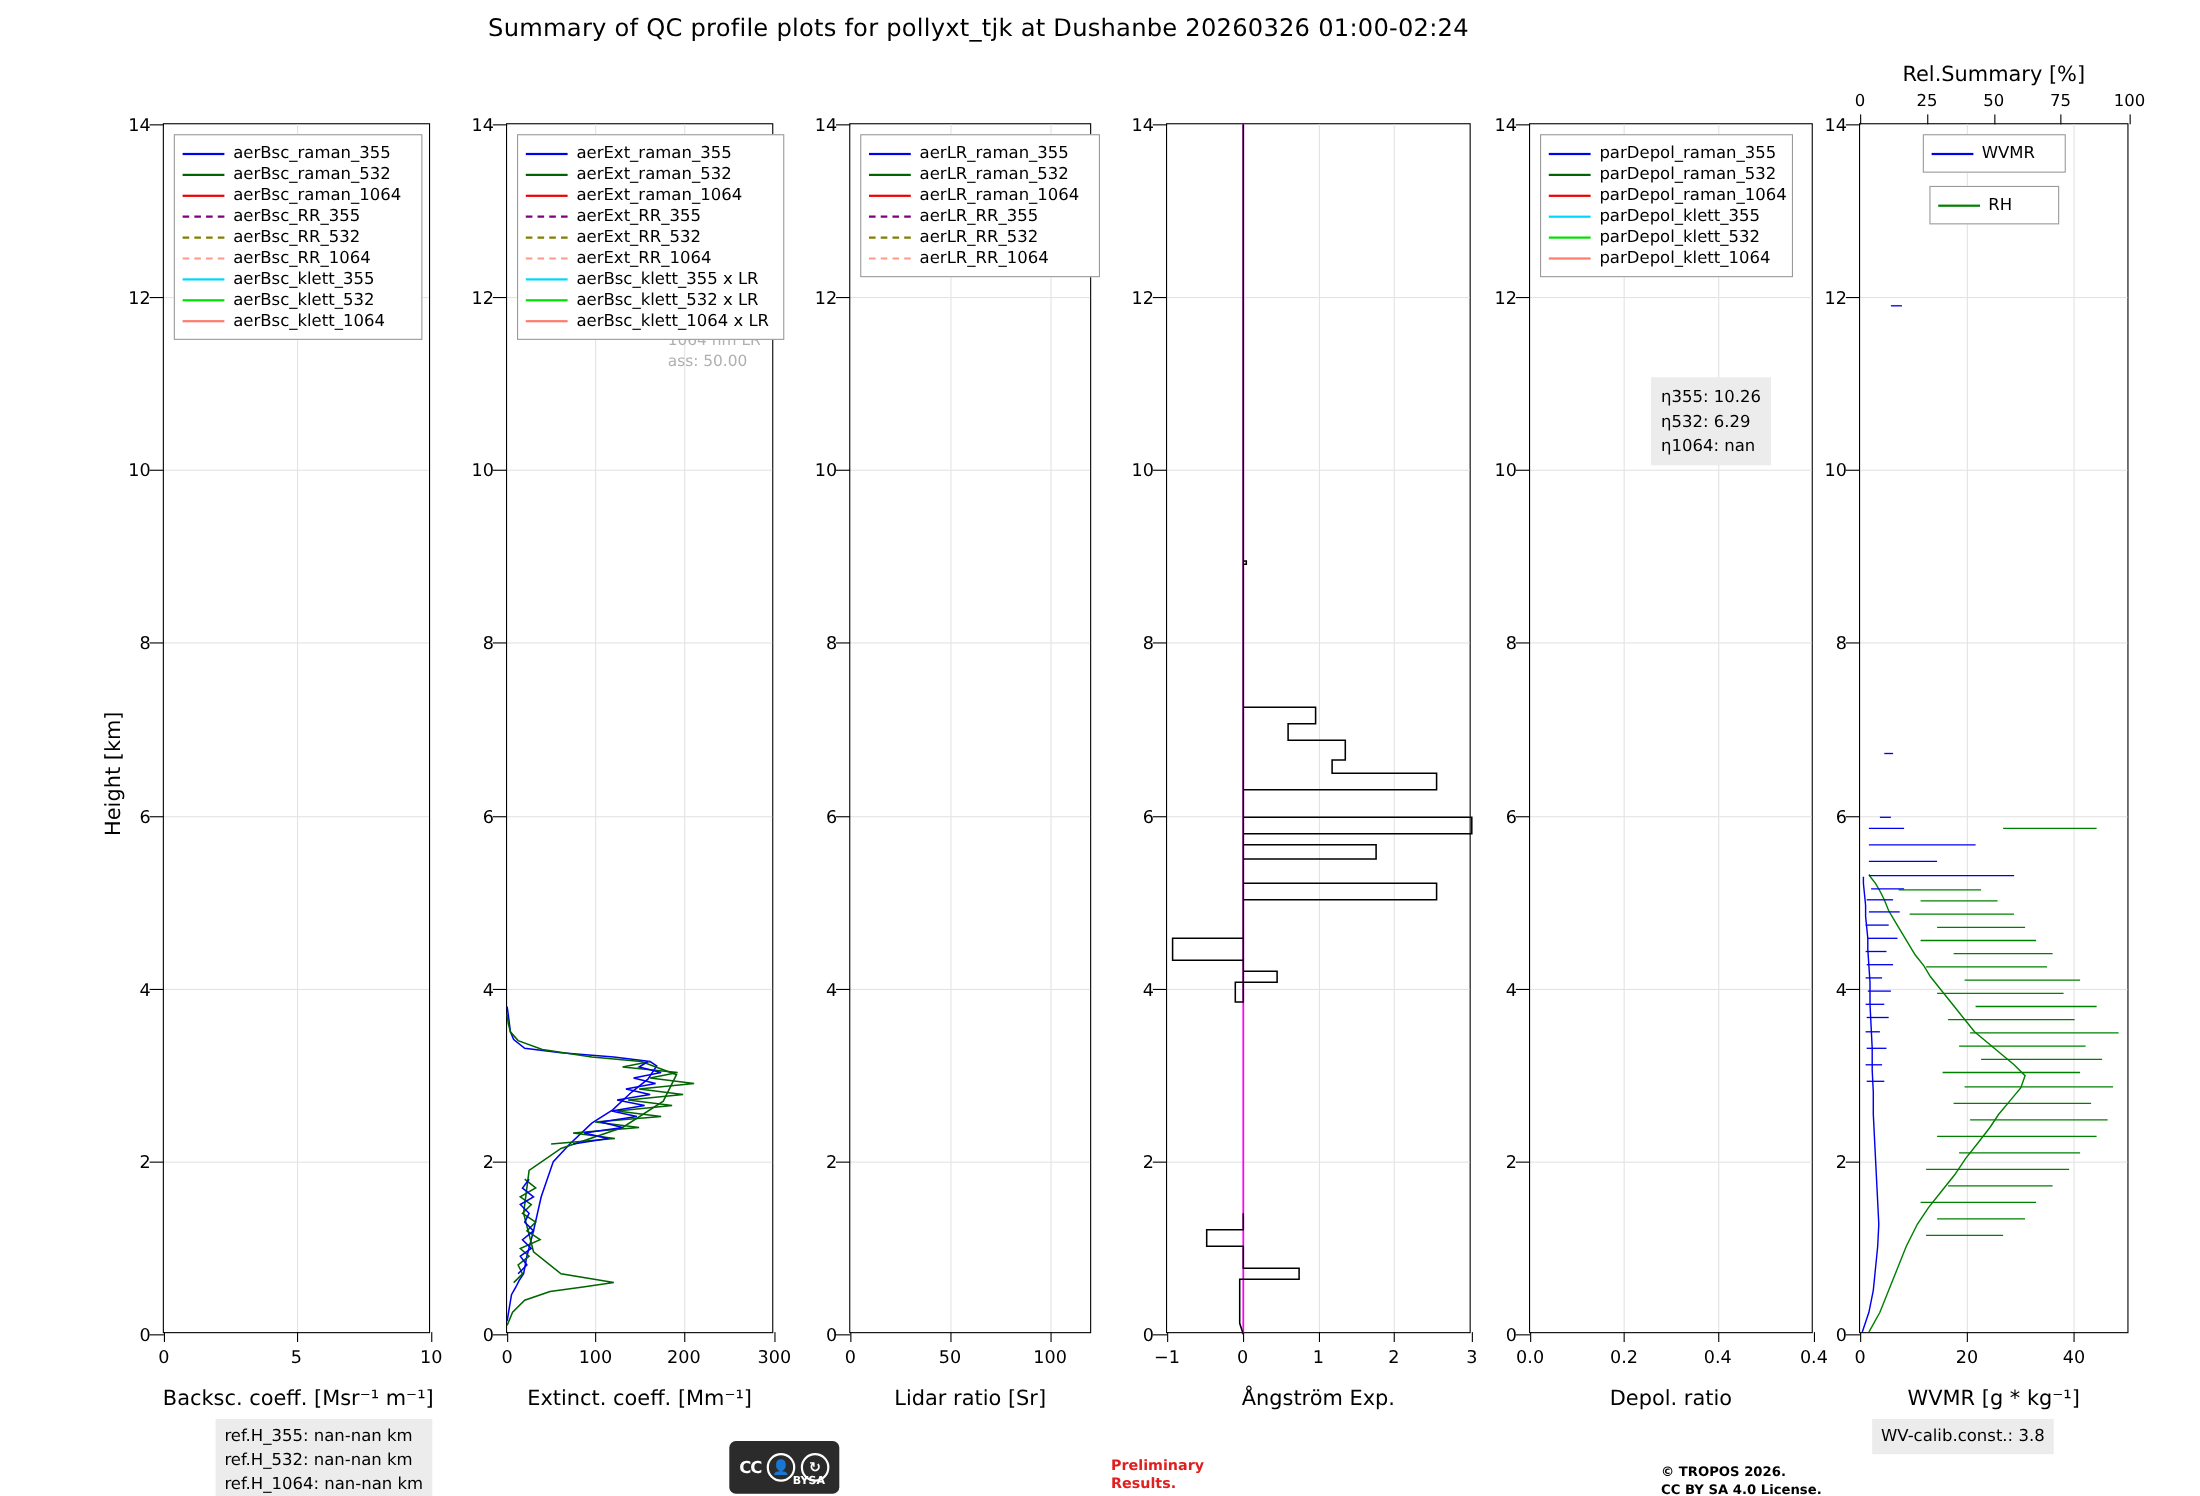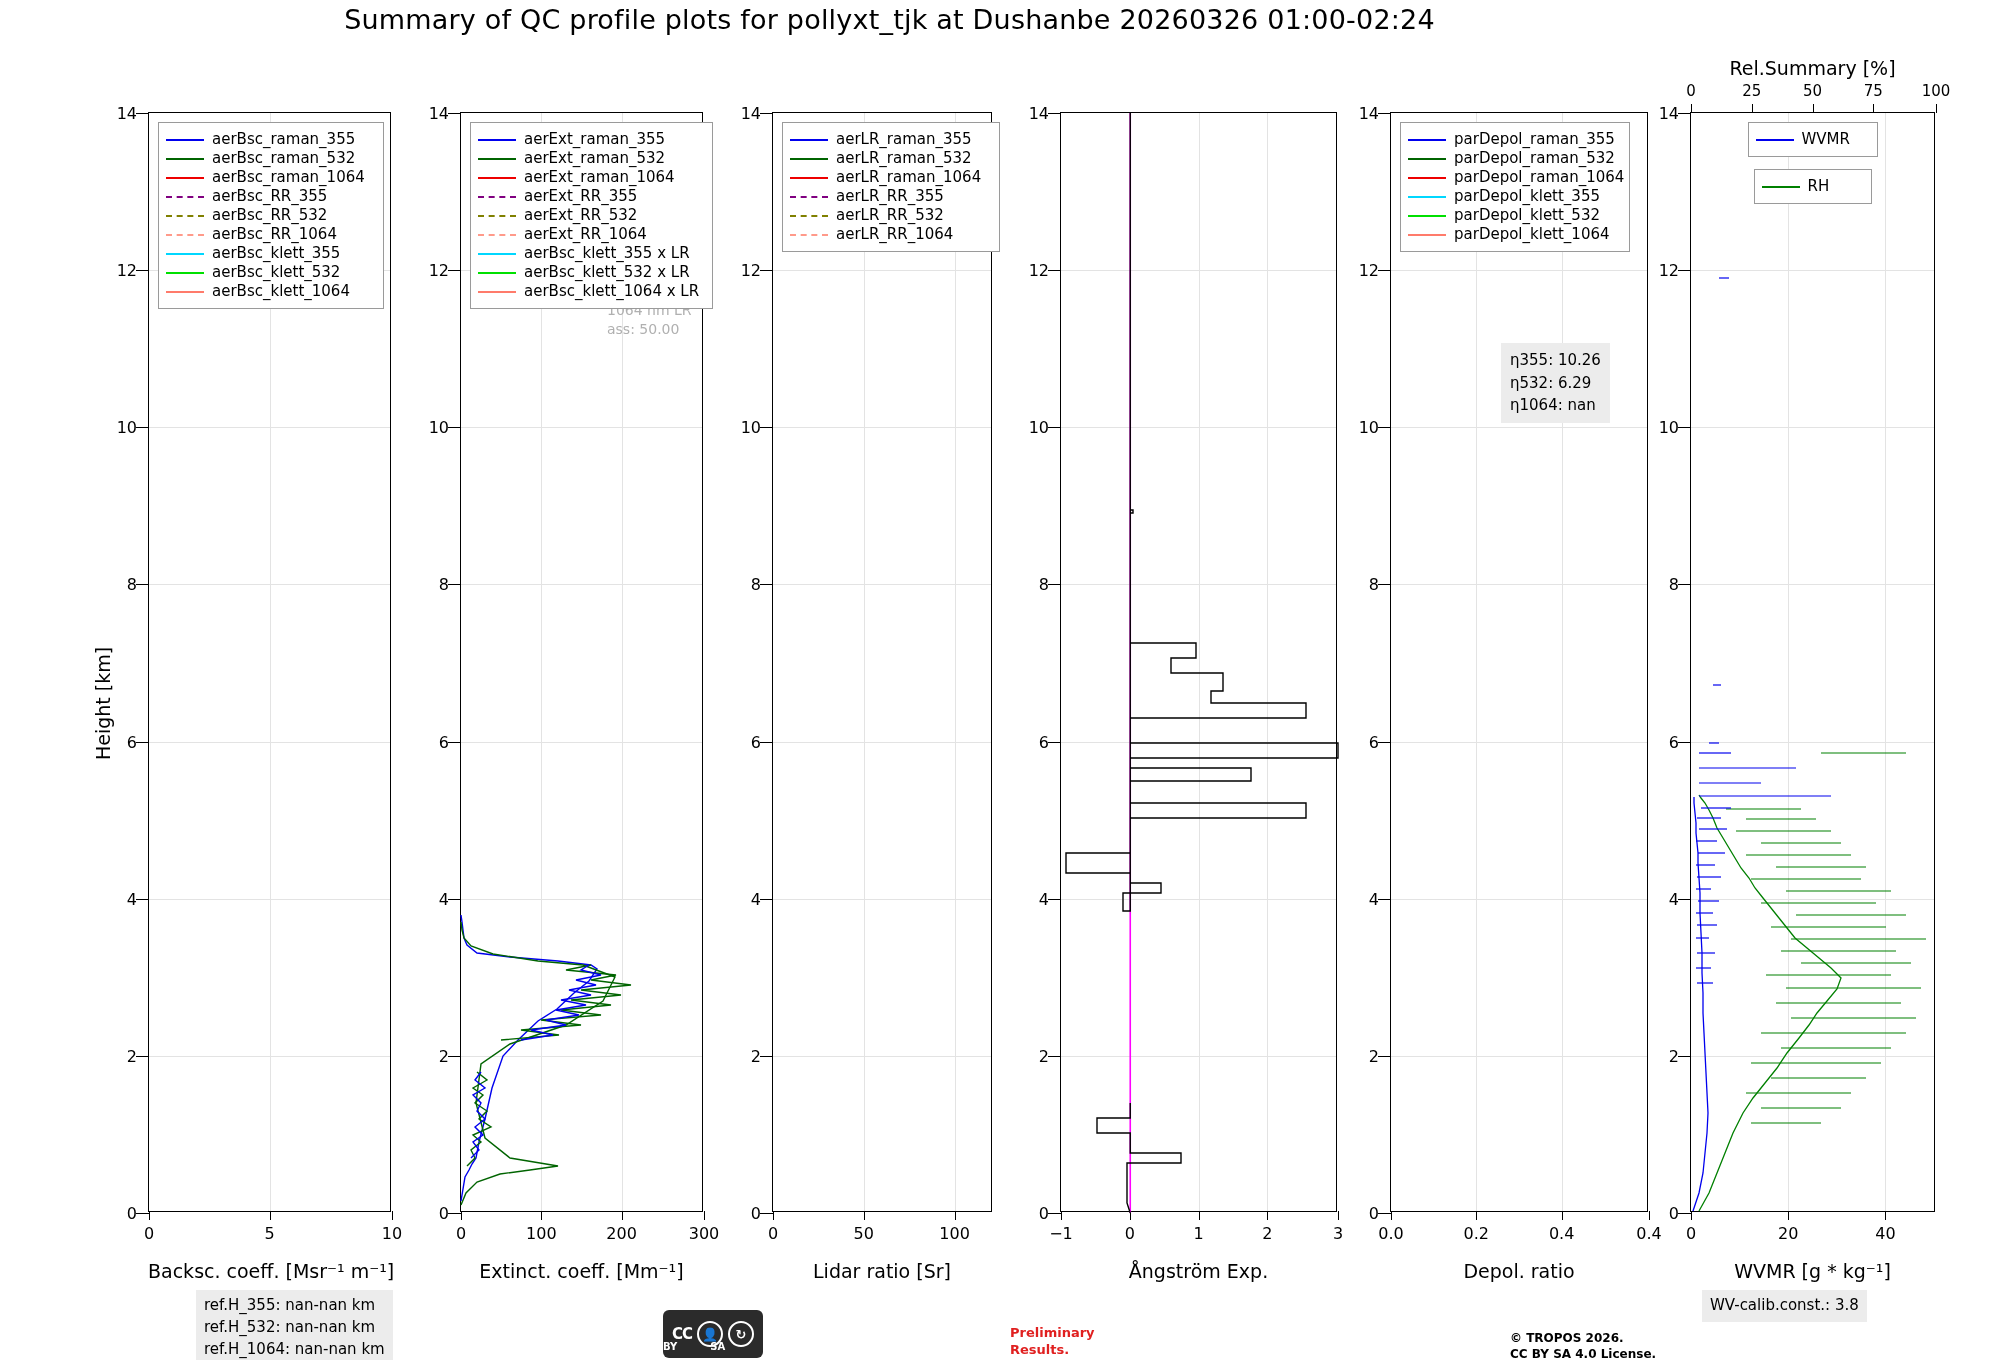--- a/index.html
+++ b/index.html
@@ -1,17 +1,17 @@
 <!DOCTYPE html>
 <html><head>
 <meta charset="utf-8">
 <style>
   html,body{margin:0;padding:0;}
   body{width:2000px;height:1360px;background:#ffffff;font-family:"DejaVu Sans","Liberation Sans",sans-serif;color:#000;position:relative;overflow:hidden;}
-  .title{position:absolute;top:4px;left:0;width:1779px;text-align:center;font-size:27px;letter-spacing:0.2px;}
+  .title{position:absolute;top:14px;left:0;width:1779px;text-align:center;font-size:22px;letter-spacing:0.2px;}
   .panel{position:absolute;top:112px;height:1100px;}
   .plotbox{position:absolute;left:0;top:0;width:100%;height:1100px;border:1.4px solid #000;box-sizing:border-box;background:#fff;}
   .grid-h{position:absolute;left:0;right:0;height:1px;background:#e3e3e3;}
   .grid-v{position:absolute;top:0;bottom:0;width:1px;background:#e3e3e3;}
   .ytick{position:absolute;left:-13px;width:13px;height:1px;background:#000;}
   .ylabel{position:absolute;left:-54px;width:42px;text-align:right;font-size:16px;transform:translateY(-9px);}
   .xtick{position:absolute;bottom:-9px;width:1px;height:9px;background:#000;}
   .xlabel{position:absolute;bottom:-32px;font-size:16px;transform:translateX(-50%);white-space:nowrap;}
   .axtitle{position:absolute;bottom:-70px;left:0;width:100%;text-align:center;font-size:19px;white-space:nowrap;}
   .ytitle{position:absolute;font-size:19px;transform:rotate(-90deg);transform-origin:left top;white-space:nowrap;}
@@ -20,21 +20,21 @@
   .lrow{display:flex;align-items:center;white-space:nowrap;height:19px;}
   .swatch{display:inline-block;width:38px;height:0;border-top-width:2px;margin-right:8px;flex:0 0 38px;}
   .solid{border-top-style:solid;}
   .dashed{border-top-style:dashed;}
   .infobox{position:absolute;background:#ececec;padding:6px 9px;font-size:15px;line-height:1.5;z-index:5;}
   .footbox{position:absolute;background:#ececec;font-size:15px;line-height:1.45;padding:5px 8px;}
   .cc{position:absolute;left:663px;top:1310px;width:100px;height:48px;background:#2b2b2b;border-radius:6px;color:#fff;display:flex;align-items:center;justify-content:center;}
   .cc .glyphs{display:flex;align-items:center;gap:5px;}
   .cc .circ{width:22px;height:22px;border:2px solid #fff;border-radius:50%;display:flex;align-items:center;justify-content:center;font-size:13px;font-weight:bold;}
   .cc .ccw{font-size:15px;font-weight:bold;letter-spacing:-1px;}
-  .cclabels{position:absolute;left:663px;top:1341px;width:87px;display:flex;justify-content:flex-start;font-size:10px;font-weight:bold;color:#fff;gap:33px;}
+  .cclabels{position:absolute;left:663px;top:1341px;width:87px;display:flex;justify-content:flex-end;font-size:10px;font-weight:bold;color:#fff;}
   .prelim{position:absolute;left:1010px;top:1325px;font-size:13px;font-weight:bold;color:#e02020;line-height:1.3;}
   .tropos{position:absolute;left:1510px;top:1330px;font-size:12px;font-weight:bold;line-height:1.35;}
   .rhtop{position:absolute;top:-56px;left:0;width:100%;text-align:center;font-size:19px;}
   .xtick-top{position:absolute;top:-9px;width:1px;height:9px;background:#000;}
   .xlabel-top{position:absolute;top:-31px;font-size:15px;transform:translateX(-50%);}
   svg{position:absolute;left:0;top:0;overflow:visible;}
 </style>
 </head>
 <body>
 

